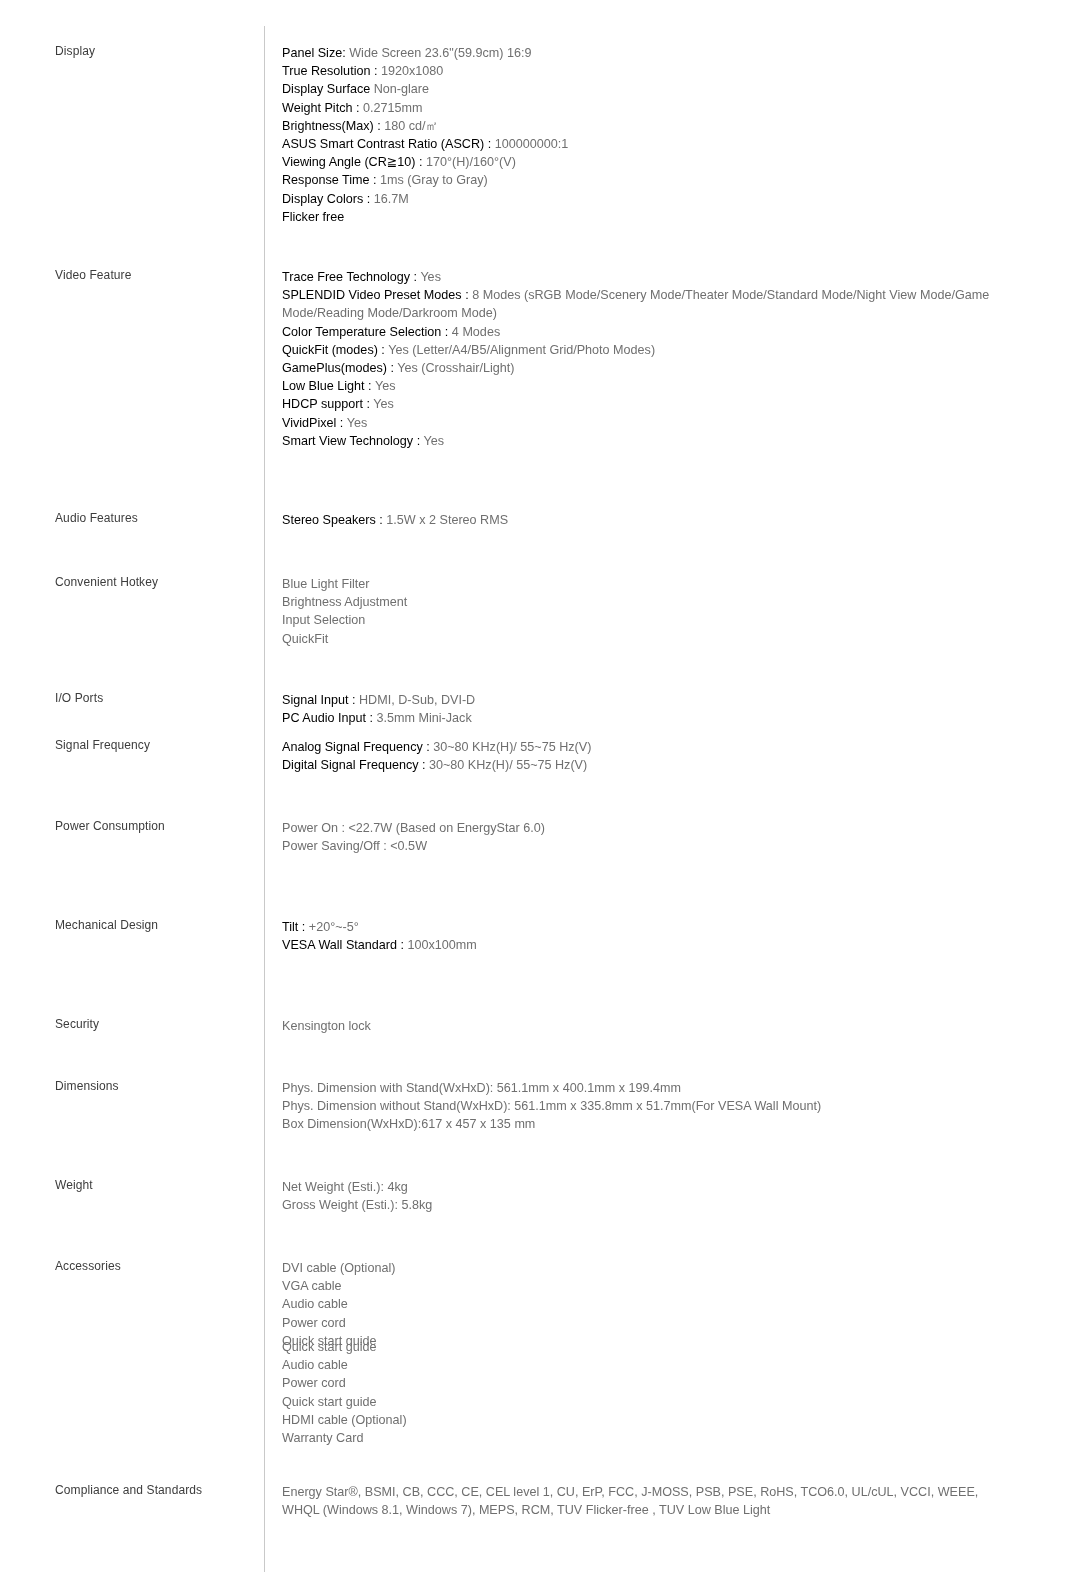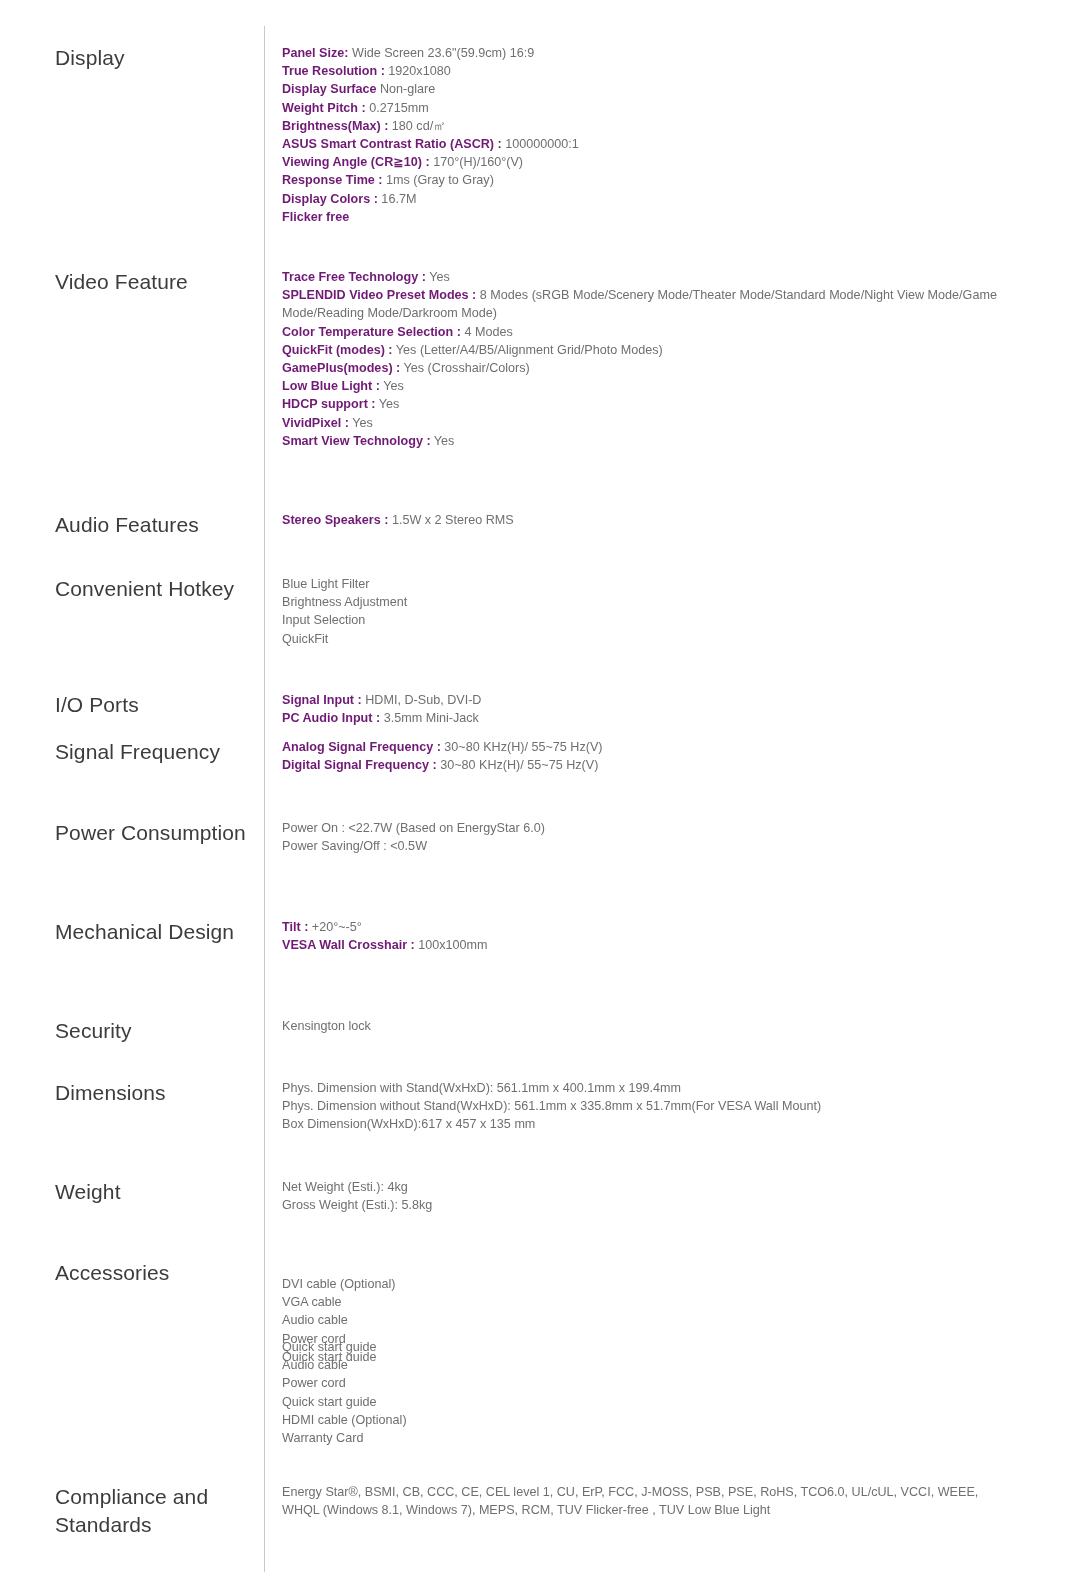--- a/index.html
+++ b/index.html
@@ -37,61 +37,61 @@
     position: absolute;
     left: 0;
     width: 1089px;
   }
 
   .row-label {
     position: absolute;
     left: 55px;
     top: 0;
     width: 200px;
-    font-size: 21px;
+    font-size: 12px;
     font-weight: 400;
     line-height: 1.32;
     color: #3c3c3c;
     letter-spacing: 0.1px;
   }
 
   .row-body {
     position: absolute;
     left: 282px;
     top: 0;
     width: 740px;
   }
 
   .spec-line {
     font-size: 12.6px;
     line-height: 18.2px;
     color: #6f6f6f;
     white-space: normal;
   }
   .spec-line b {
-    color: #701a75;
-    font-weight: 700;
+    color: #000000;
+    font-weight: 400;
   }
 
   .plain-line {
     font-size: 12.6px;
     line-height: 18.2px;
     color: #6f6f6f;
   }
 
   
   .clipped {
     overflow: hidden;
   }
 
   
   .acc-clip {
     position: absolute;
     left: 0;
-    top: 16px;
+    top: 0;
     width: 740px;
     height: 86px;
     overflow: hidden;
   }
   .acc-second {
     position: absolute;
     left: 0;
     top: 79px;
     width: 740px;
   }
@@ -123,21 +123,21 @@
     </div>
   </div>
 
   <div class="row" style="top:268px;">
     <div class="row-label">Video Feature</div>
     <div class="row-body">
       <div class="spec-line"><b>Trace Free Technology :</b><span> Yes</span></div>
       <div class="spec-line"><b>SPLENDID Video Preset Modes :</b><span> 8 Modes (sRGB Mode/Scenery Mode/Theater Mode/Standard Mode/Night View Mode/Game Mode/Reading Mode/Darkroom Mode)</span></div>
       <div class="spec-line"><b>Color Temperature Selection :</b><span> 4 Modes</span></div>
       <div class="spec-line"><b>QuickFit (modes) :</b><span> Yes (Letter/A4/B5/Alignment Grid/Photo Modes)</span></div>
-      <div class="spec-line"><b>GamePlus(modes) :</b><span> Yes (Crosshair/Colors)</span></div>
+      <div class="spec-line"><b>GamePlus(modes) :</b><span> Yes (Crosshair/Light)</span></div>
       <div class="spec-line"><b>Low Blue Light :</b><span> Yes</span></div>
       <div class="spec-line"><b>HDCP support :</b><span> Yes</span></div>
       <div class="spec-line"><b>VividPixel :</b><span> Yes</span></div>
       <div class="spec-line"><b>Smart View Technology :</b><span> Yes</span></div>
     </div>
   </div>
 
   <div class="row" style="top:511px;">
     <div class="row-label">Audio Features</div>
     <div class="row-body">
@@ -176,21 +176,21 @@
     <div class="row-body">
       <div class="plain-line">Power On : &lt;22.7W (Based on EnergyStar 6.0)</div>
       <div class="plain-line">Power Saving/Off : &lt;0.5W</div>
     </div>
   </div>
 
   <div class="row" style="top:918px;">
     <div class="row-label">Mechanical Design</div>
     <div class="row-body">
       <div class="spec-line"><b>Tilt :</b><span> +20°~-5°</span></div>
-      <div class="spec-line"><b>VESA Wall Crosshair :</b><span> 100x100mm</span></div>
+      <div class="spec-line"><b>VESA Wall Standard :</b><span> 100x100mm</span></div>
     </div>
   </div>
 
   <div class="row" style="top:1017px;">
     <div class="row-label">Security</div>
     <div class="row-body">
       <div class="plain-line">Kensington lock</div>
     </div>
   </div>
 

